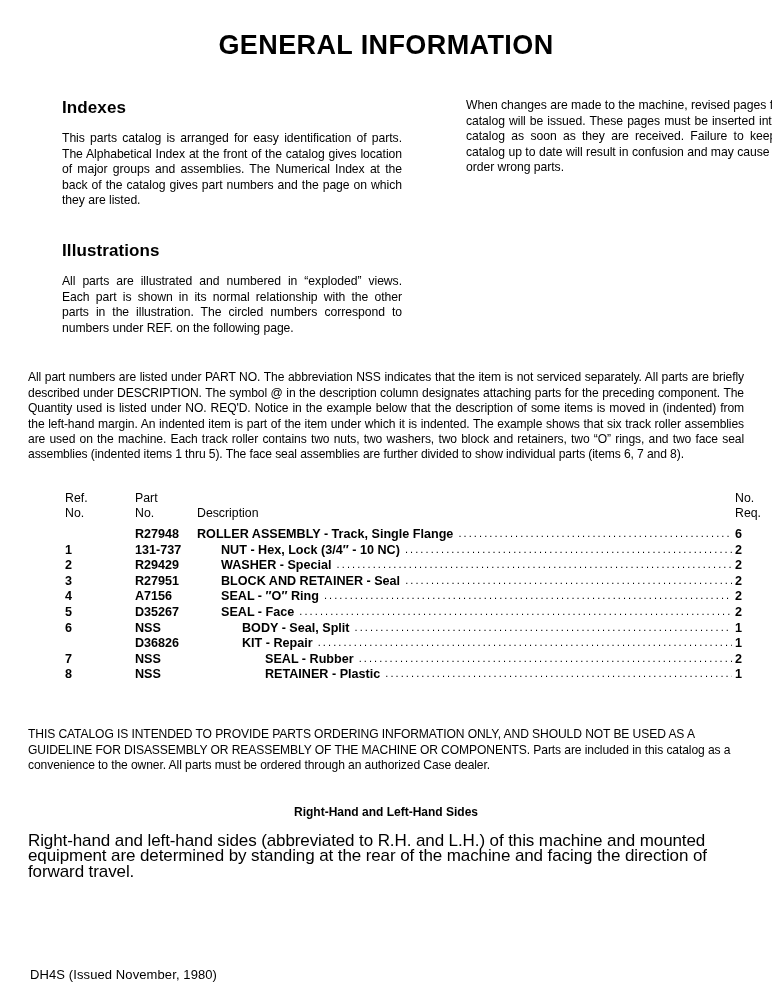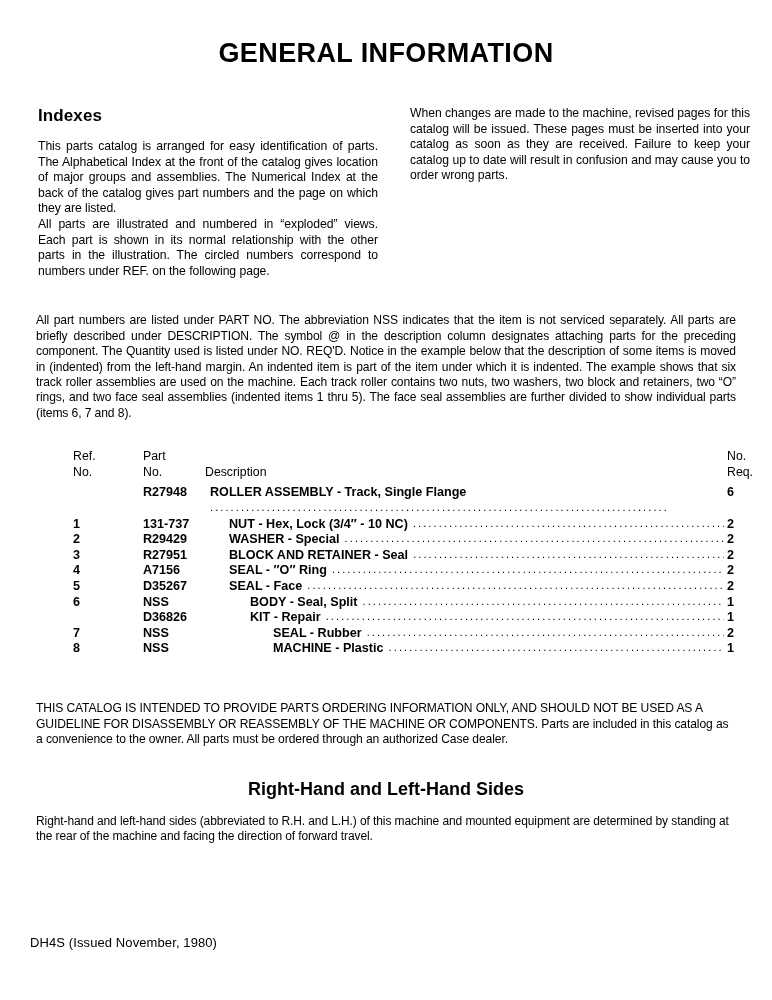--- a/index.html
+++ b/index.html
@@ -12,42 +12,43 @@
     height: 1000px;
     font-family: "Liberation Sans", sans-serif;
     color: #000000;
     overflow: hidden;
     position: relative;
   }
   .page {
     position: relative;
     width: 772px;
     height: 1000px;
-    padding: 8px;
+    padding: 0;
     box-sizing: border-box;
   }
 
   
   .doc-title {
     text-align: center;
     font-size: 27px;
     font-weight: bold;
     letter-spacing: 0.4px;
     margin: 0;
     padding-top: 30px;
     font-family: "Liberation Sans", sans-serif;
   }
 
   
   .columns {
     position: relative;
     margin-top: 37px;
     padding: 0 30px 0 30px;
     display: flex;
-    gap: 32px;
+    gap: 64px;
+    margin-left: 32px;
   }
   .col {
     width: 340px;
     flex: 0 0 340px;
   }
   .col-right {
     width: 340px;
     flex: 0 0 340px;
   }
   h2.sec-head {
@@ -115,21 +116,21 @@
 
   .row td { font-weight: bold; font-size: 12.6px; line-height: 15.6px; }
   .row td.c-ref { font-weight: bold; }
 
   .desc-cell {
     display: flex;
     align-items: baseline;
     white-space: nowrap;
     overflow: hidden;
   }
-  .ind0 { padding-left: 0px; flex-direction: column; }
+  .ind0 { padding-left: 0px; }
   .ind1 { padding-left: 24px; align-items: center; }
   .ind2 { padding-left: 45px; }
   .ind3 { padding-left: 68px; text-align: center; }
 
   .desc-label { flex: 0 0 auto; }
   .leader {
     flex: 1 1 auto;
     overflow: hidden;
     white-space: nowrap;
     margin: 0 3px 0 5px;
@@ -151,53 +152,54 @@
     letter-spacing: -0.1px;
   }
 
   
   .rh-section {
     margin-top: 31px;
     padding: 0 28px;
   }
   .rh-section h2 {
     text-align: center;
-    font-size: 18px;
+    font-size: 12px;
     font-weight: bold;
     margin: 0 0 14px 0;
   }
   .rh-section p {
-    font-size: 12px;
+    font-size: 17px;
     line-height: 15.6px;
     margin: 0;
     letter-spacing: -0.1px;
   }
 
   
   .footer {
     position: absolute;
     left: 30px;
-    bottom: 50px;
+    bottom: 18px;
     font-size: 13px;
     letter-spacing: 0.1px;
   }
 </style>
 </head>
 <body>
 
 <div class="page">
 
   <h1 class="doc-title">GENERAL INFORMATION</h1>
 
   <div class="columns">
 
     <div class="col">
       <h2 class="sec-head">Indexes</h2>
       <p class="body-text">This parts catalog is arranged for easy identification of parts. The Alphabetical Index at the front of the catalog gives location of major groups and assemblies. The Numerical Index at the back of the catalog gives part numbers and the page on which they are listed.</p>
 
+      <h2 class="sec-head second">Illustrations</h2>
       <p class="body-text">All parts are illustrated and numbered in “exploded” views. Each part is shown in its normal relationship with the other parts in the illustration. The circled numbers correspond to numbers under REF. on the following page.</p>
     </div>
 
     <div class="col-right">
 
       <p class="body-text">When changes are made to the machine, revised pages for this catalog will be issued. These pages must be inserted into your catalog as soon as they are received. Failure to keep your catalog up to date will result in confusion and may cause you to order wrong parts.</p>
     </div>
 
   </div>
 
@@ -328,21 +330,21 @@
                 <span class="leader">.........................................................................................</span>
               </div>
             </td>
             <td class="c-qty qty-cell">2</td>
           </tr>
           <tr class="row">
             <td class="c-ref">8</td>
             <td class="c-part">NSS</td>
             <td class="c-desc">
               <div class="desc-cell ind3">
-                <span class="desc-label">MACHINE - Plastic</span>
+                <span class="desc-label">RETAINER - Plastic</span>
                 <span class="leader">.........................................................................................</span>
               </div>
             </td>
             <td class="c-qty qty-cell">1</td>
           </tr>
         </tbody>
     </table>
   </div>
 
   <div class="notice">

